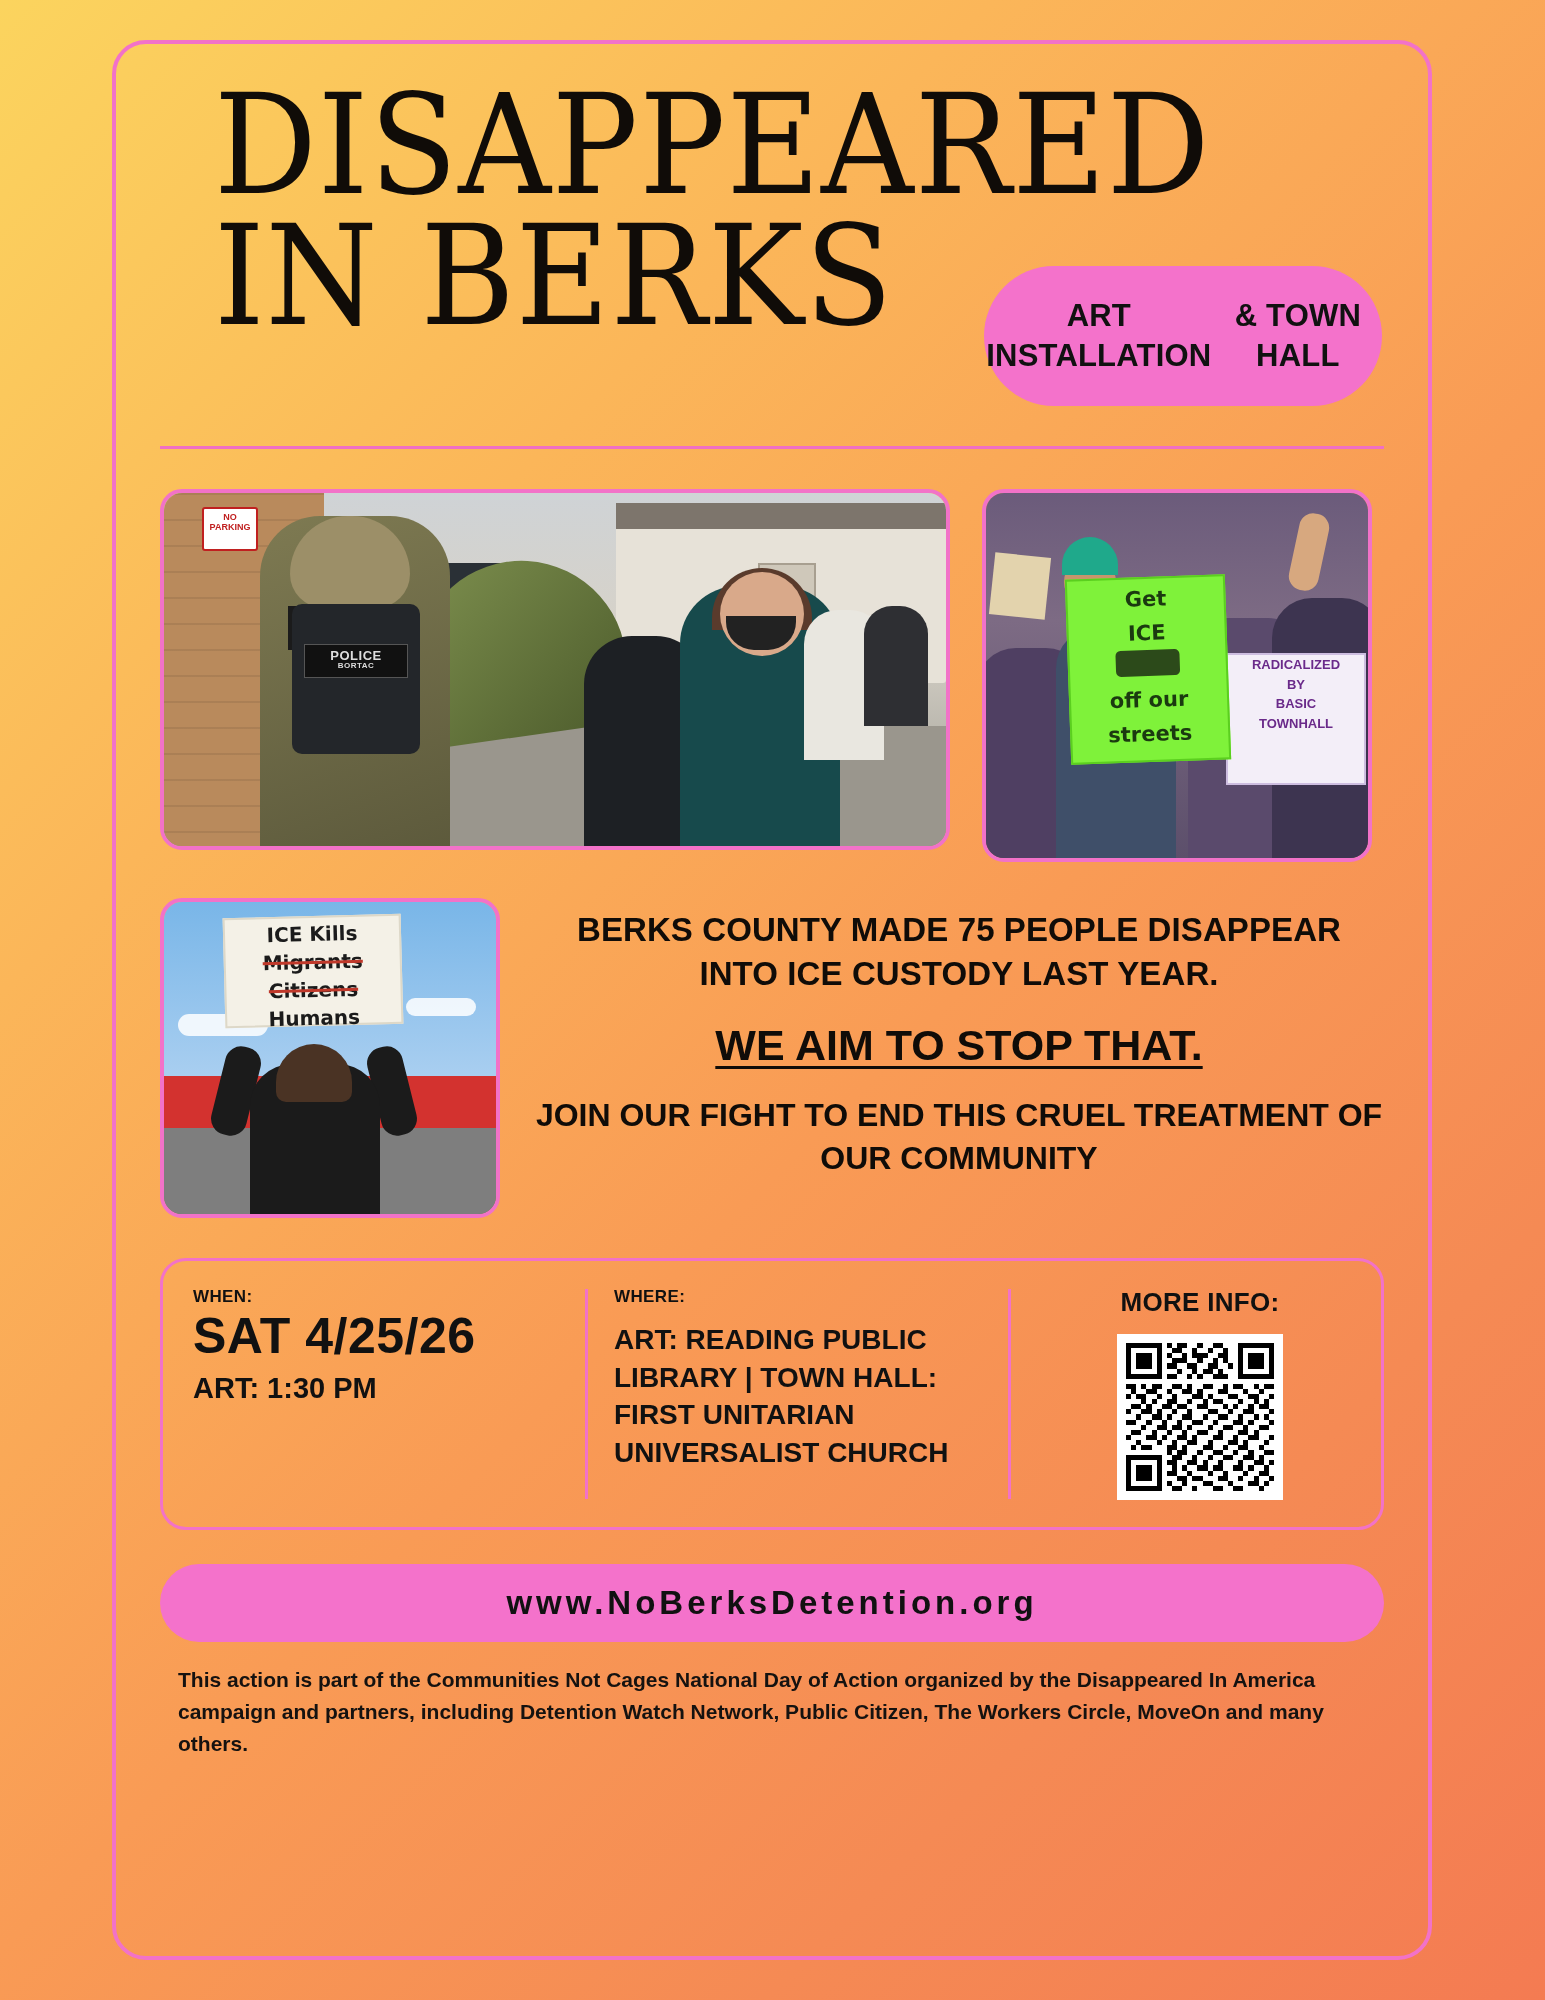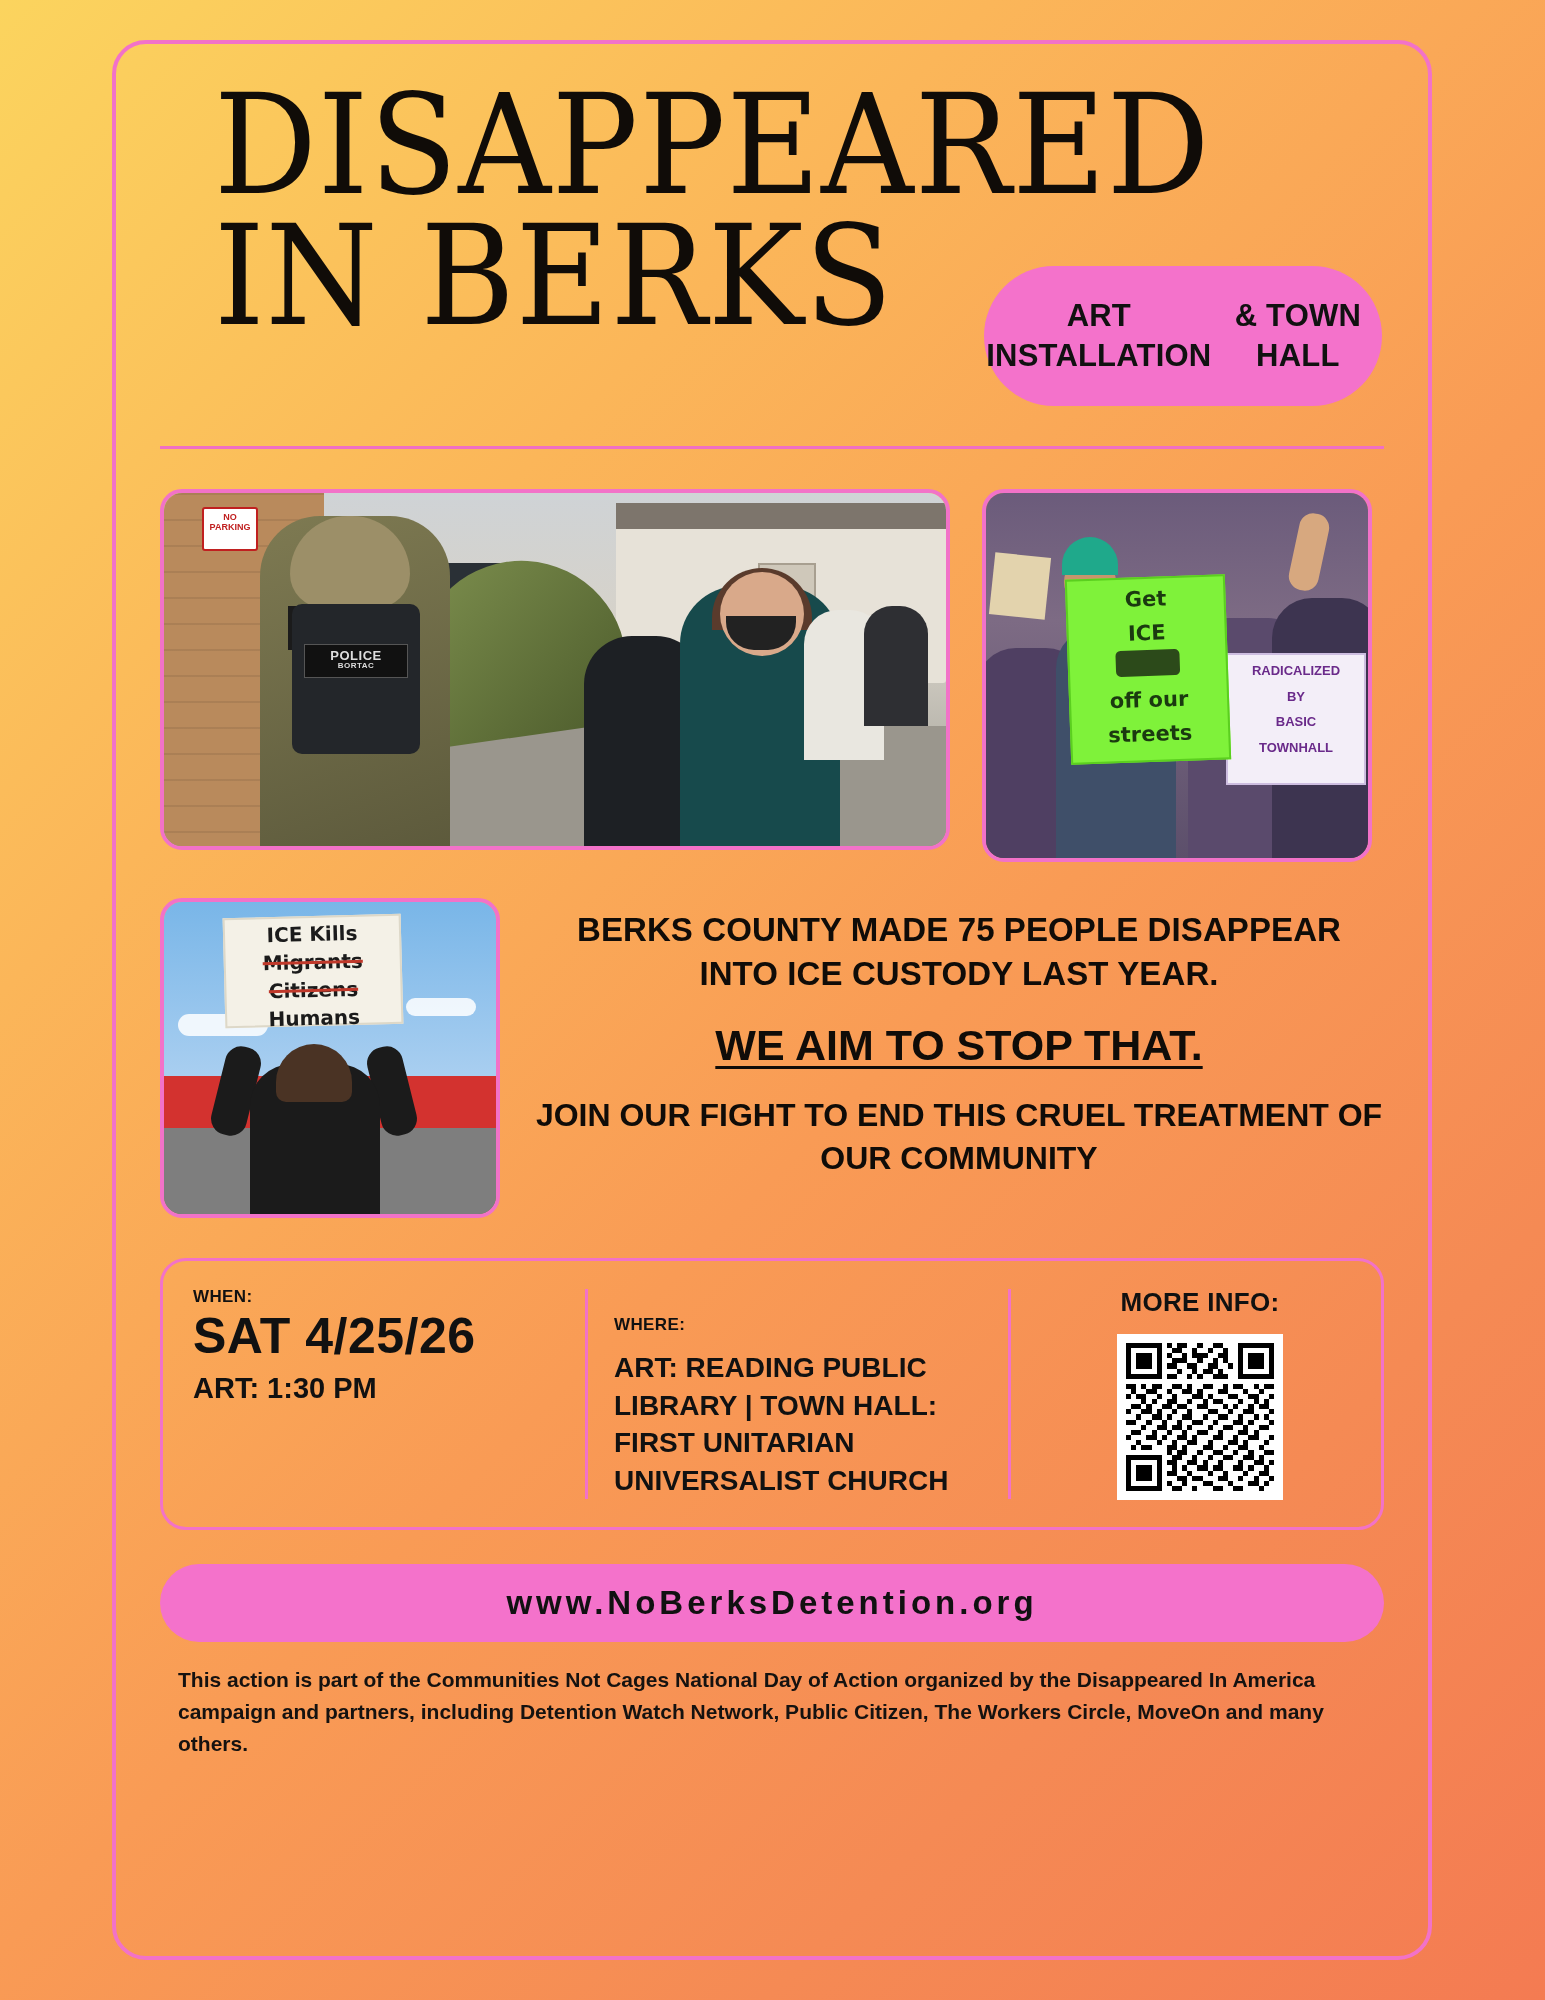--- a/index.html
+++ b/index.html
@@ -106,21 +106,21 @@
   .p1-pC{position:absolute;left:640px;bottom:86px;width:80px;height:150px;background:#e9e7e0;border-radius:34px 34px 0 0;}
   .p1-pD{position:absolute;left:700px;bottom:120px;width:64px;height:120px;background:#2e2f33;border-radius:28px 28px 0 0;}
 
   
   .p2-bg{position:absolute;inset:0;background:linear-gradient(180deg,#6b5b7b 0%,#7d6b84 35%,#5c4f6b 100%);}
   .p2-c{position:absolute;border-radius:40px 40px 0 0;}
   .p2-sign-green{position:absolute;left:82px;top:84px;width:160px;height:185px;background:#7ff23a;border:2px solid #5bcf1f;transform:rotate(-2deg);}
   .p2-sign-green span{display:block;font-family:"DejaVu Sans",sans-serif;color:#1b3a10;font-size:21px;font-weight:700;text-align:center;line-height:1.22;padding-top:8px;}
   .p2-sign-green .truck{width:64px;height:26px;background:#2c4a1a;border-radius:5px;margin:4px auto;}
   .p2-sign-pink{position:absolute;right:2px;top:160px;width:140px;height:132px;background:#f3eef8;border:2px solid #cdbde0;}
-  .p2-sign-pink span{display:block;text-align:center;color:#6a2a8a;font-size:13px;font-weight:700;line-height:1.5;padding-top:6px;}
+  .p2-sign-pink span{display:block;text-align:center;color:#6a2a8a;font-size:13px;font-weight:700;line-height:1.5;}
   .p2-sign-tan{position:absolute;left:6px;top:62px;width:56px;height:62px;background:#e3d3ad;transform:rotate(6deg);}
   .p2-hat{position:absolute;left:76px;top:44px;width:56px;height:38px;background:#1fa98b;border-radius:28px 28px 0 0;}
   .p2-head1{position:absolute;left:78px;top:62px;width:52px;height:54px;background:#c8956c;border-radius:50%;}
   .p2-arm{position:absolute;right:44px;top:20px;width:30px;height:78px;background:#d7a87f;border-radius:14px;transform:rotate(12deg);}
 
   
   .photo-3 { width: 340px; height: 320px; }
   .p3-sky{position:absolute;inset:0;background:linear-gradient(180deg,#79b6e8 0%,#a8cef0 55%,#cddff0 75%,#8d8d8d 76%,#6f6f6f 100%);}
   .p3-cloud{position:absolute;background:#fff;border-radius:40px;opacity:.85;}
   .p3-bldg{position:absolute;left:0;bottom:86px;width:100%;height:52px;background:#d3322f;}
@@ -156,21 +156,21 @@
     margin-top: 40px;
     border: 3px solid #f272c8;
     border-radius: 26px;
     height: 272px;
     display: flex;
     align-items: stretch;
     padding: 26px 30px;
   }
   .col-when { width: 392px; padding-right: 22px; }
   .vsep { width:3px; background:#f272c8; margin: 2px 0; }
-  .col-where { width: 420px; padding: 0 26px; margin-top: 28px; }
+  .col-where { width: 420px; padding: 0 26px; }
   .col-info { flex:1; padding-left: 38px; display:flex; flex-direction:column; align-items:center; }
 
   .lbl { font-size:17px; font-weight:700; color:#111; letter-spacing:.4px; }
   .date { font-size:50px; font-weight:700; color:#111; letter-spacing:.5px; }
   .time { font-size:29px; font-weight:700; color:#111; line-height:1.32; margin-top:4px; }
   .where-text { font-size:28px; font-weight:700; color:#111; line-height:1.34; margin-top:14px; }
   .info-lbl { font-size:26px; font-weight:700; color:#111; letter-spacing:.3px; }
   .qr { width:166px; height:166px; background:#fff; margin-top:16px; padding:9px; }
   .qr svg { display:block; }
 

